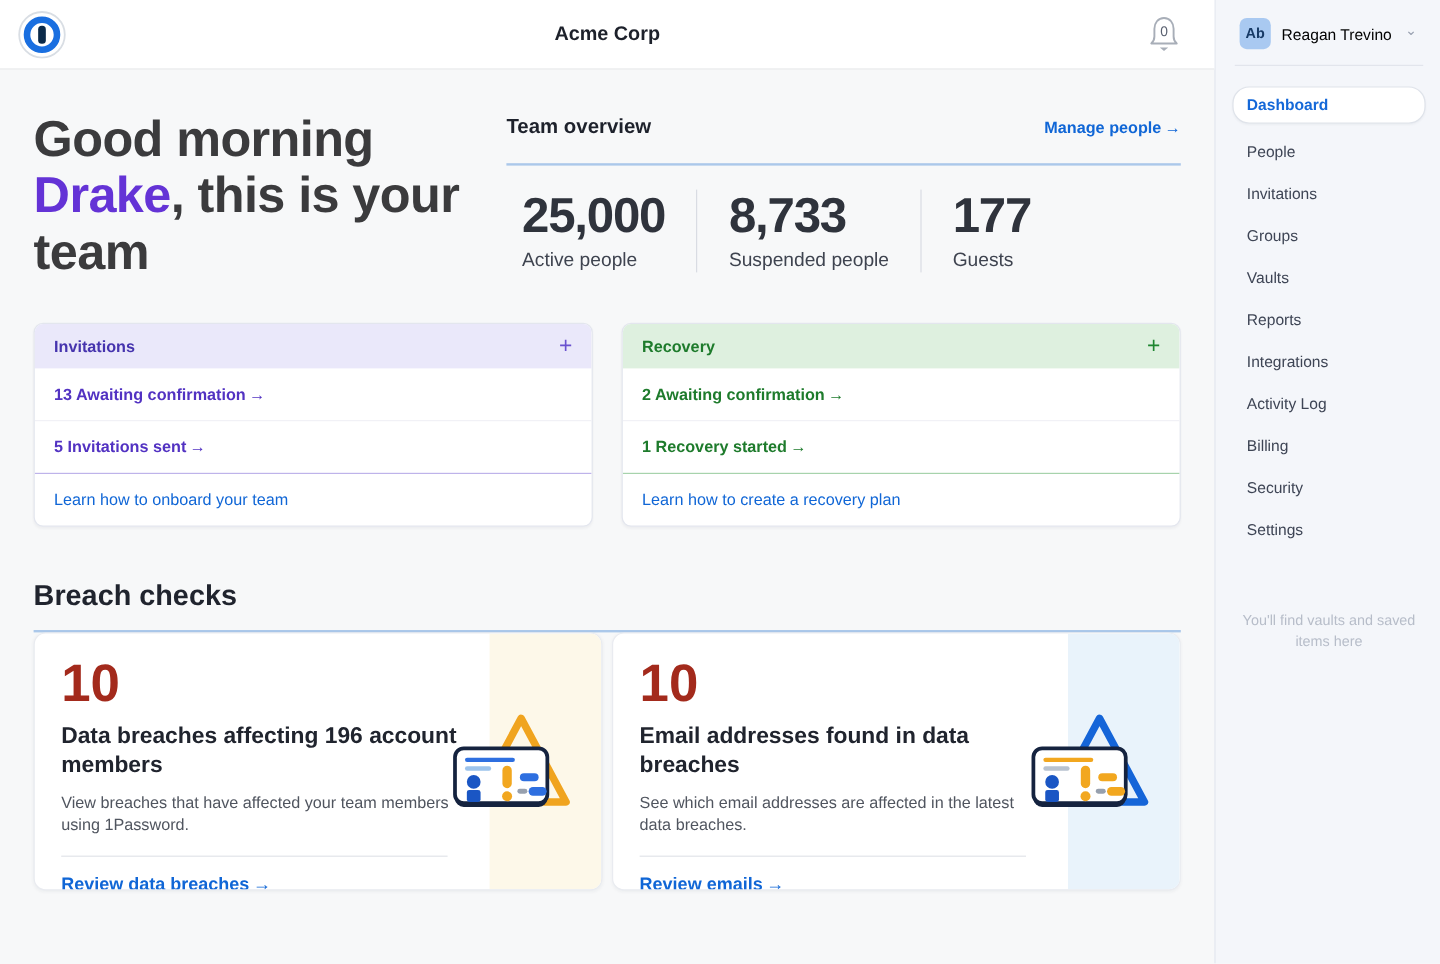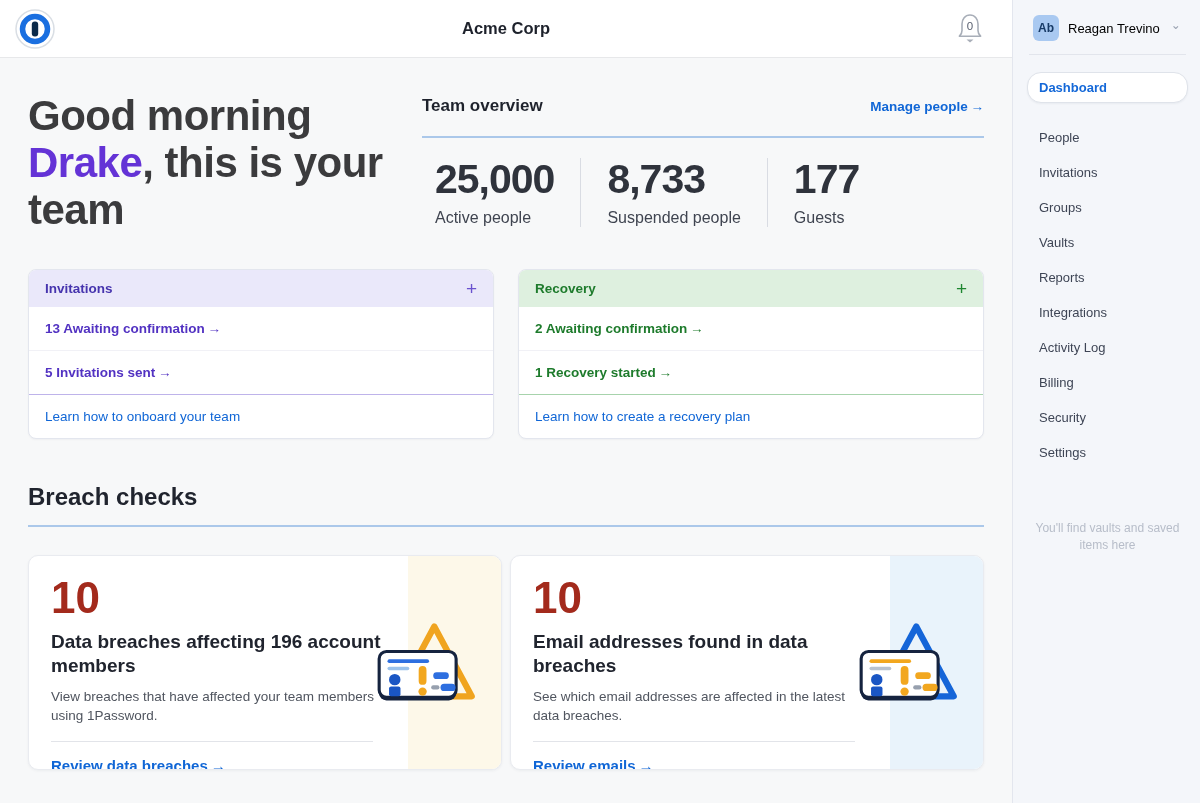--- a/index.html
+++ b/index.html
@@ -38,21 +38,21 @@
   .chev { color:#9aa2b1; font-size:12px; margin-left:2px; }
   .chev::after { content:"\2304"; position:relative; top:-3px; }
   .sidebar-divider { border-top:1px solid #e2e5ec; margin:13px 2px 17px 2px; }
   .nav { display:flex; flex-direction:column; }
   .nav-item {
     font-size:13px; color:#3e4555; padding:5px 11px; margin-bottom:8px;
     border:1px solid transparent; cursor:pointer; white-space:nowrap;
   }
   .nav-item.active {
     background:#ffffff; border:1px solid #dfe3ea; border-radius:14px;
-    color:#1468d8; font-weight:600; padding:7px 11px; margin-bottom:21px;
+    color:#1468d8; font-weight:600; padding:7px 11px; margin-bottom:10px;
     box-shadow:0 1px 2px rgba(20,30,60,0.05);
   }
   .sidebar-note {
     margin-top:46px; text-align:center; font-size:12px; color:#b7bdc9;
     line-height:1.45; padding:0 6px;
   }
 
   
   .main { flex:1; padding:26px 28px 0 28px; background:#f7f8f9; }
   .top-row { display:flex; }
@@ -95,21 +95,21 @@
   .mini-row { padding:14px 16px; font-size:13.5px; font-weight:700; cursor:pointer; border-bottom:1px solid #f1f1f6; }
   .mini-card.purple .mini-row { color:#5232c2; }
   .mini-card.green  .mini-row { color:#1e7b2c; }
   .mini-card.purple .mini-row.last { border-bottom:1px solid #beb3ea; }
   .mini-card.green  .mini-row.last { border-bottom:1px solid #a7d3ac; }
   .mini-footer { padding:14px 16px; font-size:13.5px; }
 
   
   .breach-section { margin-top:44px; }
   .breach-heading { font-size:24px; font-weight:700; color:#20242e; padding-bottom:14px; border-bottom:2px solid #abc8ea; }
-  .breach-cards { display:flex; gap:8px; margin-top:28px; }
+  .breach-cards { display:flex; gap:8px; }
   .breach-card {
     position:relative; flex:1; background:#fff; border:1px solid #e9ebf0;
     border-radius:10px; height:215px; box-shadow:0 1px 3px rgba(20,30,60,0.05);
     overflow:hidden;
   }
   .breach-panel { position:absolute; top:0; right:0; bottom:0; width:93px; }
   .breach-card.theme-yellow .breach-panel { background:#fdf8e9; }
   .breach-card.theme-blue   .breach-panel { background:#e9f3fb; }
   .breach-body { position:relative; padding:20px 0 0 22px; width:360px; }
   .breach-count { font-size:44px; font-weight:700; color:#a32a1c; line-height:1; }

